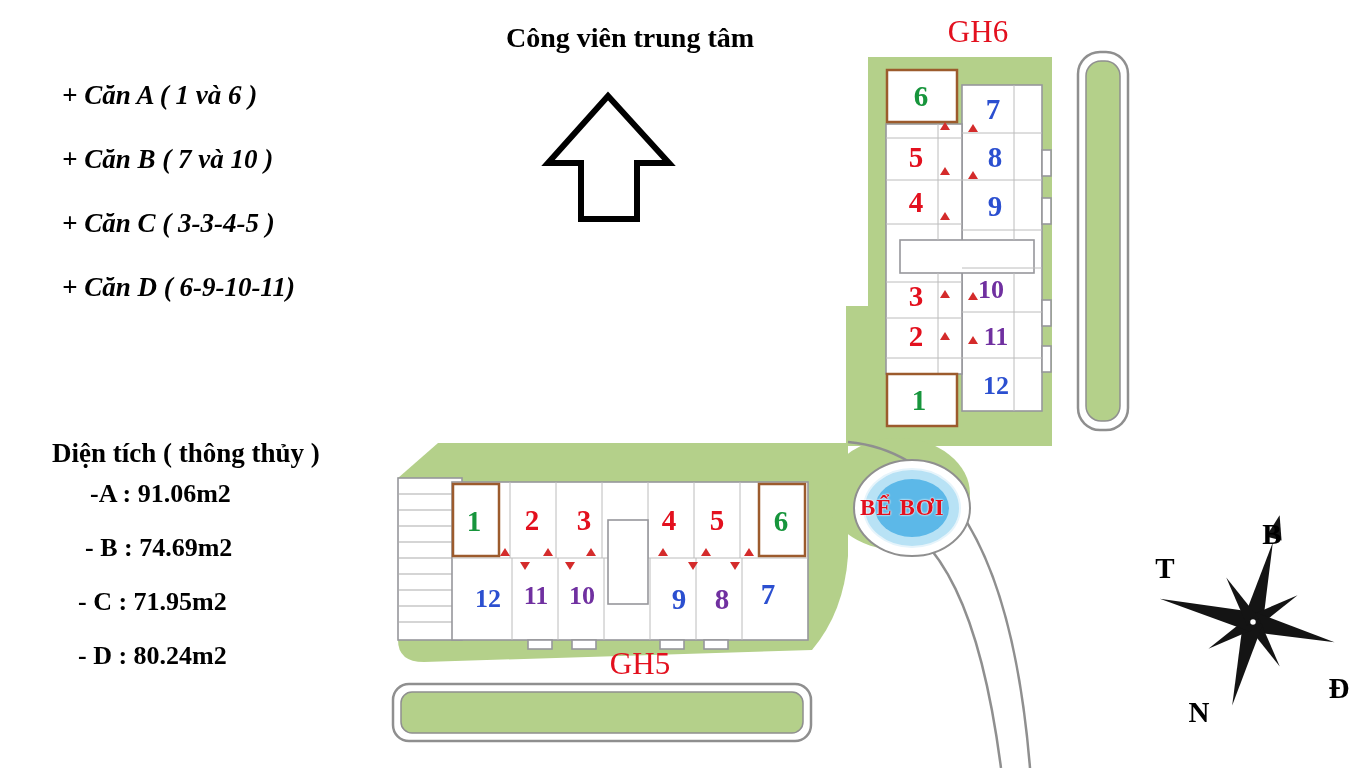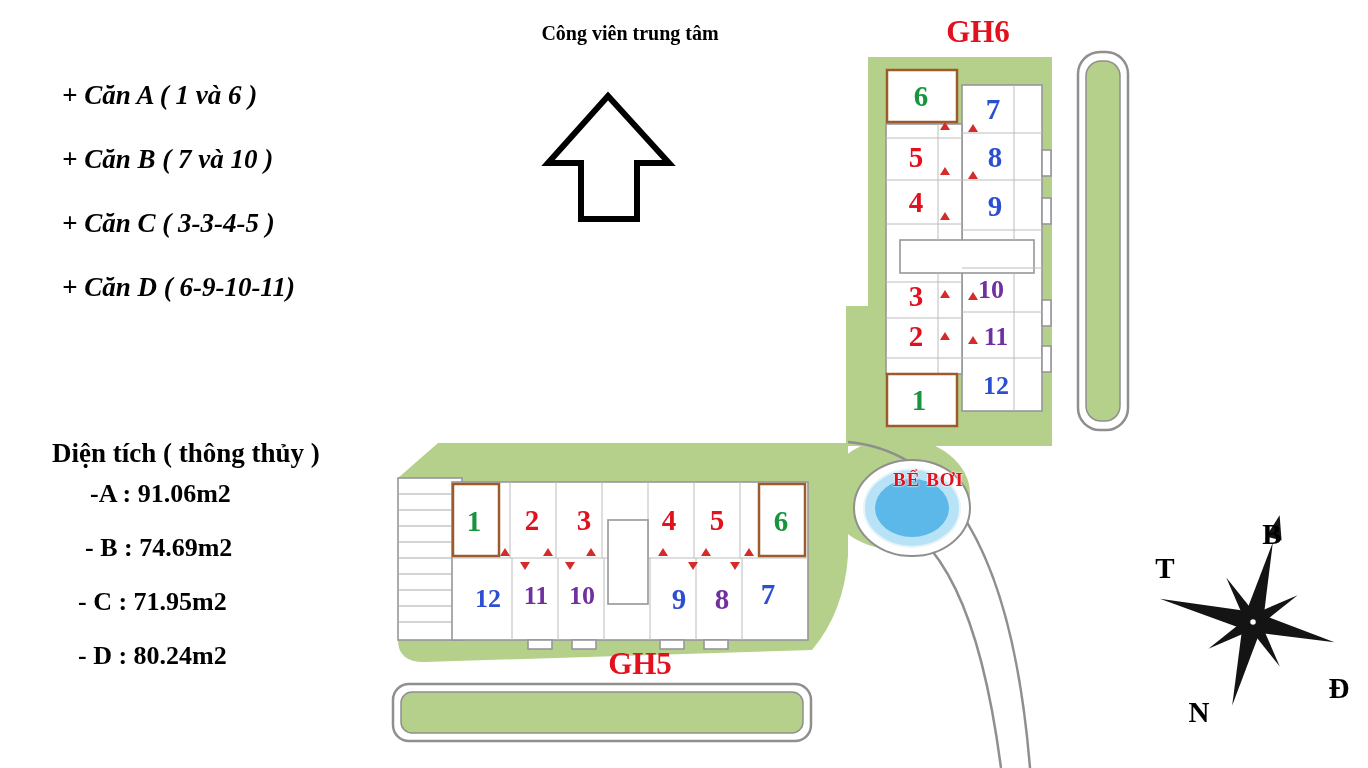--- a/index.html
+++ b/index.html
@@ -5,41 +5,41 @@
   * { margin:0; padding:0; box-sizing:border-box; }
   html,body { background:#fff; }
   body { font-family:"Liberation Serif", serif; }
   .stage { position:relative; width:1368px; height:768px; background:#fff; overflow:hidden; }
   .svg-layer { position:absolute; left:0; top:0; }
   .abs { position:absolute; }
 
   .green-area { fill:var(--site-green,#b4d08a); }
 
   .title { left:420px; top:22px; width:420px; text-align:center;
-           font-size:20px; font-weight:bold; color:#000; white-space:nowrap; }
+           font-size:28px; font-weight:bold; color:#000; white-space:nowrap; }
 
   .legend { left:62px; top:80px;font-style:italic; }
   .legend-item { font-size:27px; font-weight:bold; color:#000;
                  margin-bottom:33px; white-space:nowrap; }
 
   .areas { left:52px; top:438px; }
   .areas-title { font-size:27px; font-weight:bold; color:#000; margin-bottom:10px; white-space:nowrap; }
   .area-item { font-size:26px; font-weight:bold; color:#000; margin-bottom:24px; white-space:nowrap; }
   .area-item.a { padding-left:38px; }
   .area-item.b { padding-left:33px; }
   .area-item.c { padding-left:26px; }
   .area-item.d { padding-left:26px; }
 
-  .gh-label { width:160px; text-align:center; font-size:31px; font-weight:bold;
+  .gh-label { width:160px; text-align:center; font-size:31px; font-weight:normal;
               color:var(--label-red,#e3101e); white-space:nowrap; }
   .gh6-label { left:898px; top:14px; }
   .gh5-label { left:560px; top:646px; }
 
-  .pool-label { left:860px; top:469px; width:104px; text-align:right;
-                font-size:19px; font-weight:bold; letter-spacing:1px;
+  .pool-label { left:860px; top:495px; width:104px; text-align:left;
+                font-size:23px; font-weight:bold; letter-spacing:1px;
                 color:var(--label-red,#e3101e);
                 text-shadow:0 0 2px #fff, 0 0 2px #fff; white-space:nowrap; }
 
   .compass-letter { font-size:29px; font-weight:bold; color:#000; width:34px; text-align:center; }
   .compass-b { left:1255px; top:518px; }
   .compass-t { left:1148px; top:552px; }
   .compass-n { left:1182px; top:696px; }
   .compass-d { left:1322px; top:672px; }
 
   .unit { position:absolute; transform:translate(-50%,-50%);

